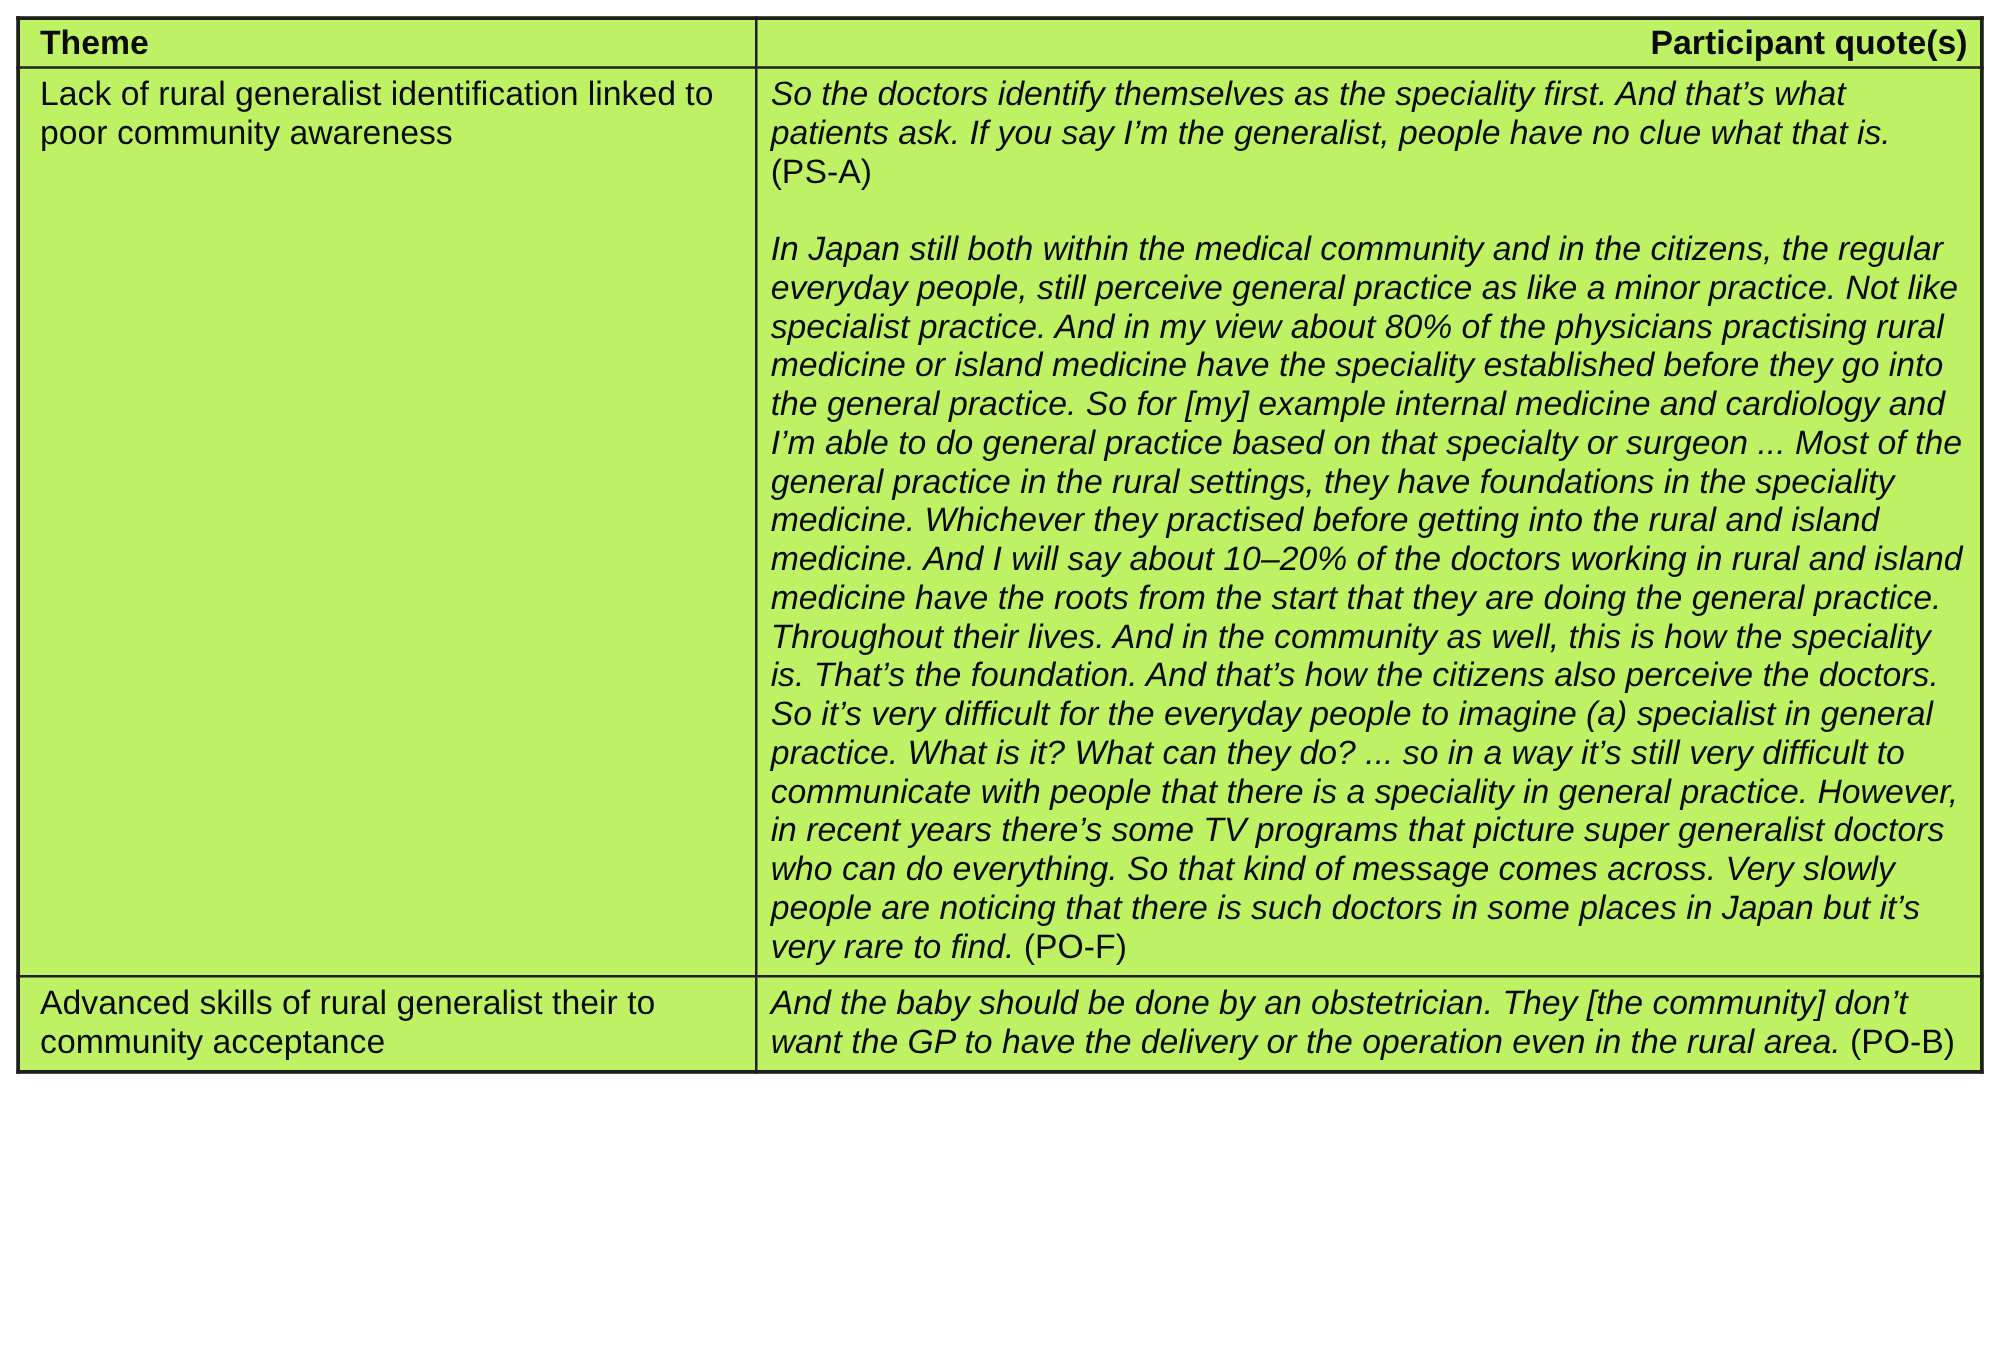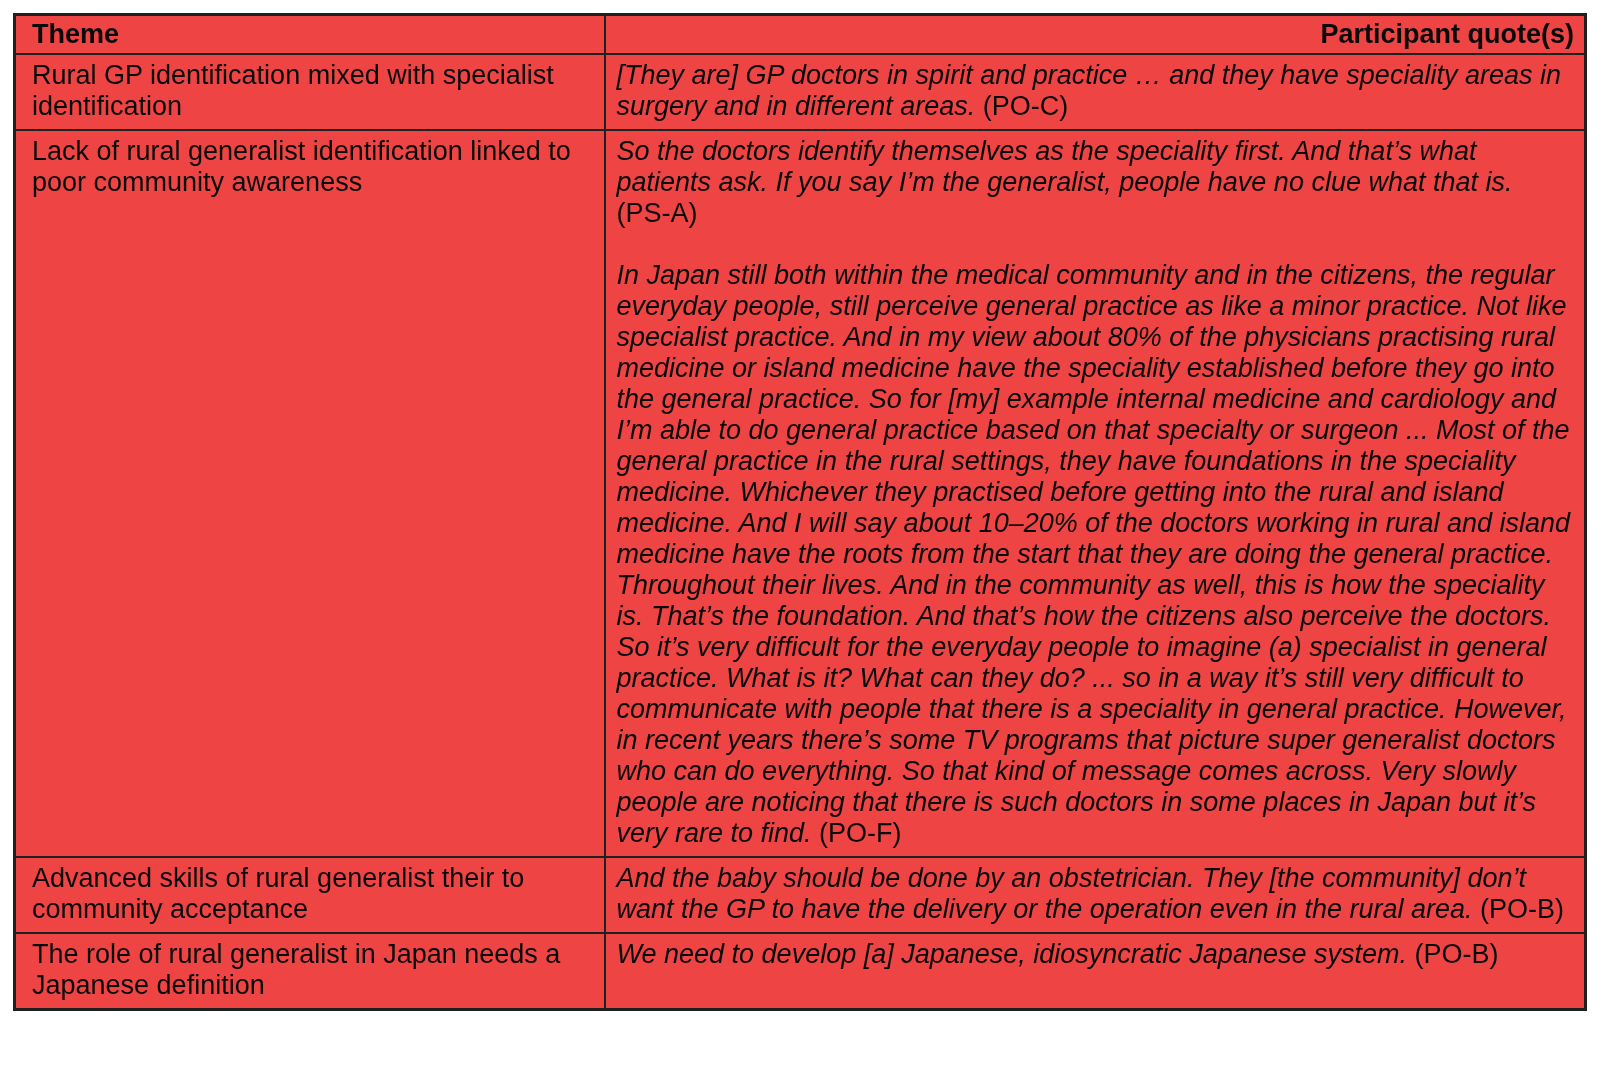--- a/index.html
+++ b/index.html
@@ -16,21 +16,21 @@
     position: absolute;
     left: 13px;
     top: 13px;
     width: 1574px;
   }
   table.results {
     width: 100%;
     border-collapse: collapse;
     table-layout: fixed;
     border: 3px solid #1f1f1f;
-    background: #ef4444;
+    background: #bef264;
   }
   table.results th,
   table.results td {
     border: 2px solid #1f1f1f;
     vertical-align: top;
     font-size: 27px;
     line-height: 31px;
     color: #0a0a0a;
   }
   th.theme-head {
@@ -74,40 +74,28 @@
       <col>
     </colgroup>
     <thead>
       <tr>
         <th class="theme-head">Theme</th>
         <th class="quote-head">Participant quote(s)</th>
       </tr>
     </thead>
     <tbody>
       <tr>
-        <td class="theme-cell">Rural GP identification mixed with specialist identification</td>
-        <td class="quote-cell">
-          <p><span>[They are] GP doctors in spirit and practice … and they have speciality areas in surgery and in different areas.</span> <span class="participant-code">(PO-C)</span></p>
-        </td>
-      </tr>
-      <tr>
         <td class="theme-cell">Lack of rural generalist identification linked to poor community awareness</td>
         <td class="quote-cell">
           <p><span>So the doctors identify themselves as the speciality first. And that’s what patients ask. If you say I’m the generalist, people have no clue what that is.</span> <span class="participant-code">(PS-A)</span></p>
           <div class="para-gap"></div>
           <p><span>In Japan still both within the medical community and in the citizens, the regular everyday people, still perceive general practice as like a minor practice. Not like specialist practice. And in my view about 80% of the physicians practising rural medicine or island medicine have the speciality established before they go into the general practice. So for [my] example internal medicine and cardiology and I’m able to do general practice based on that specialty or surgeon ... Most of the general practice in the rural settings, they have foundations in the speciality medicine. Whichever they practised before getting into the rural and island medicine. And I will say about 10–20% of the doctors working in rural and island medicine have the roots from the start that they are doing the general practice. Throughout their lives. And in the community as well, this is how the speciality is. That’s the foundation. And that’s how the citizens also perceive the doctors. So it’s very difficult for the everyday people to imagine (a) specialist in general practice. What is it? What can they do? ... so in a way it’s still very difficult to communicate with people that there is a speciality in general practice. However, in recent years there’s some TV programs that picture super generalist doctors who can do everything. So that kind of message comes across. Very slowly people are noticing that there is such doctors in some places in Japan but it’s very rare to find.</span> <span class="participant-code">(PO-F)</span></p>
         </td>
       </tr>
       <tr>
         <td class="theme-cell">Advanced skills of rural generalist their to community acceptance</td>
         <td class="quote-cell">
           <p><span>And the baby should be done by an obstetrician. They [the community] don’t want the GP to have the delivery or the operation even in the rural area.</span> <span class="participant-code">(PO-B)</span></p>
         </td>
       </tr>
-      <tr>
-        <td class="theme-cell">The role of rural generalist in Japan needs a Japanese definition</td>
-        <td class="quote-cell">
-          <p><span>We need to develop [a] Japanese, idiosyncratic Japanese system.</span> <span class="participant-code">(PO-B)</span></p>
-        </td>
-      </tr>
     </tbody>
   </table>
 </div>
 
 </body></html>

